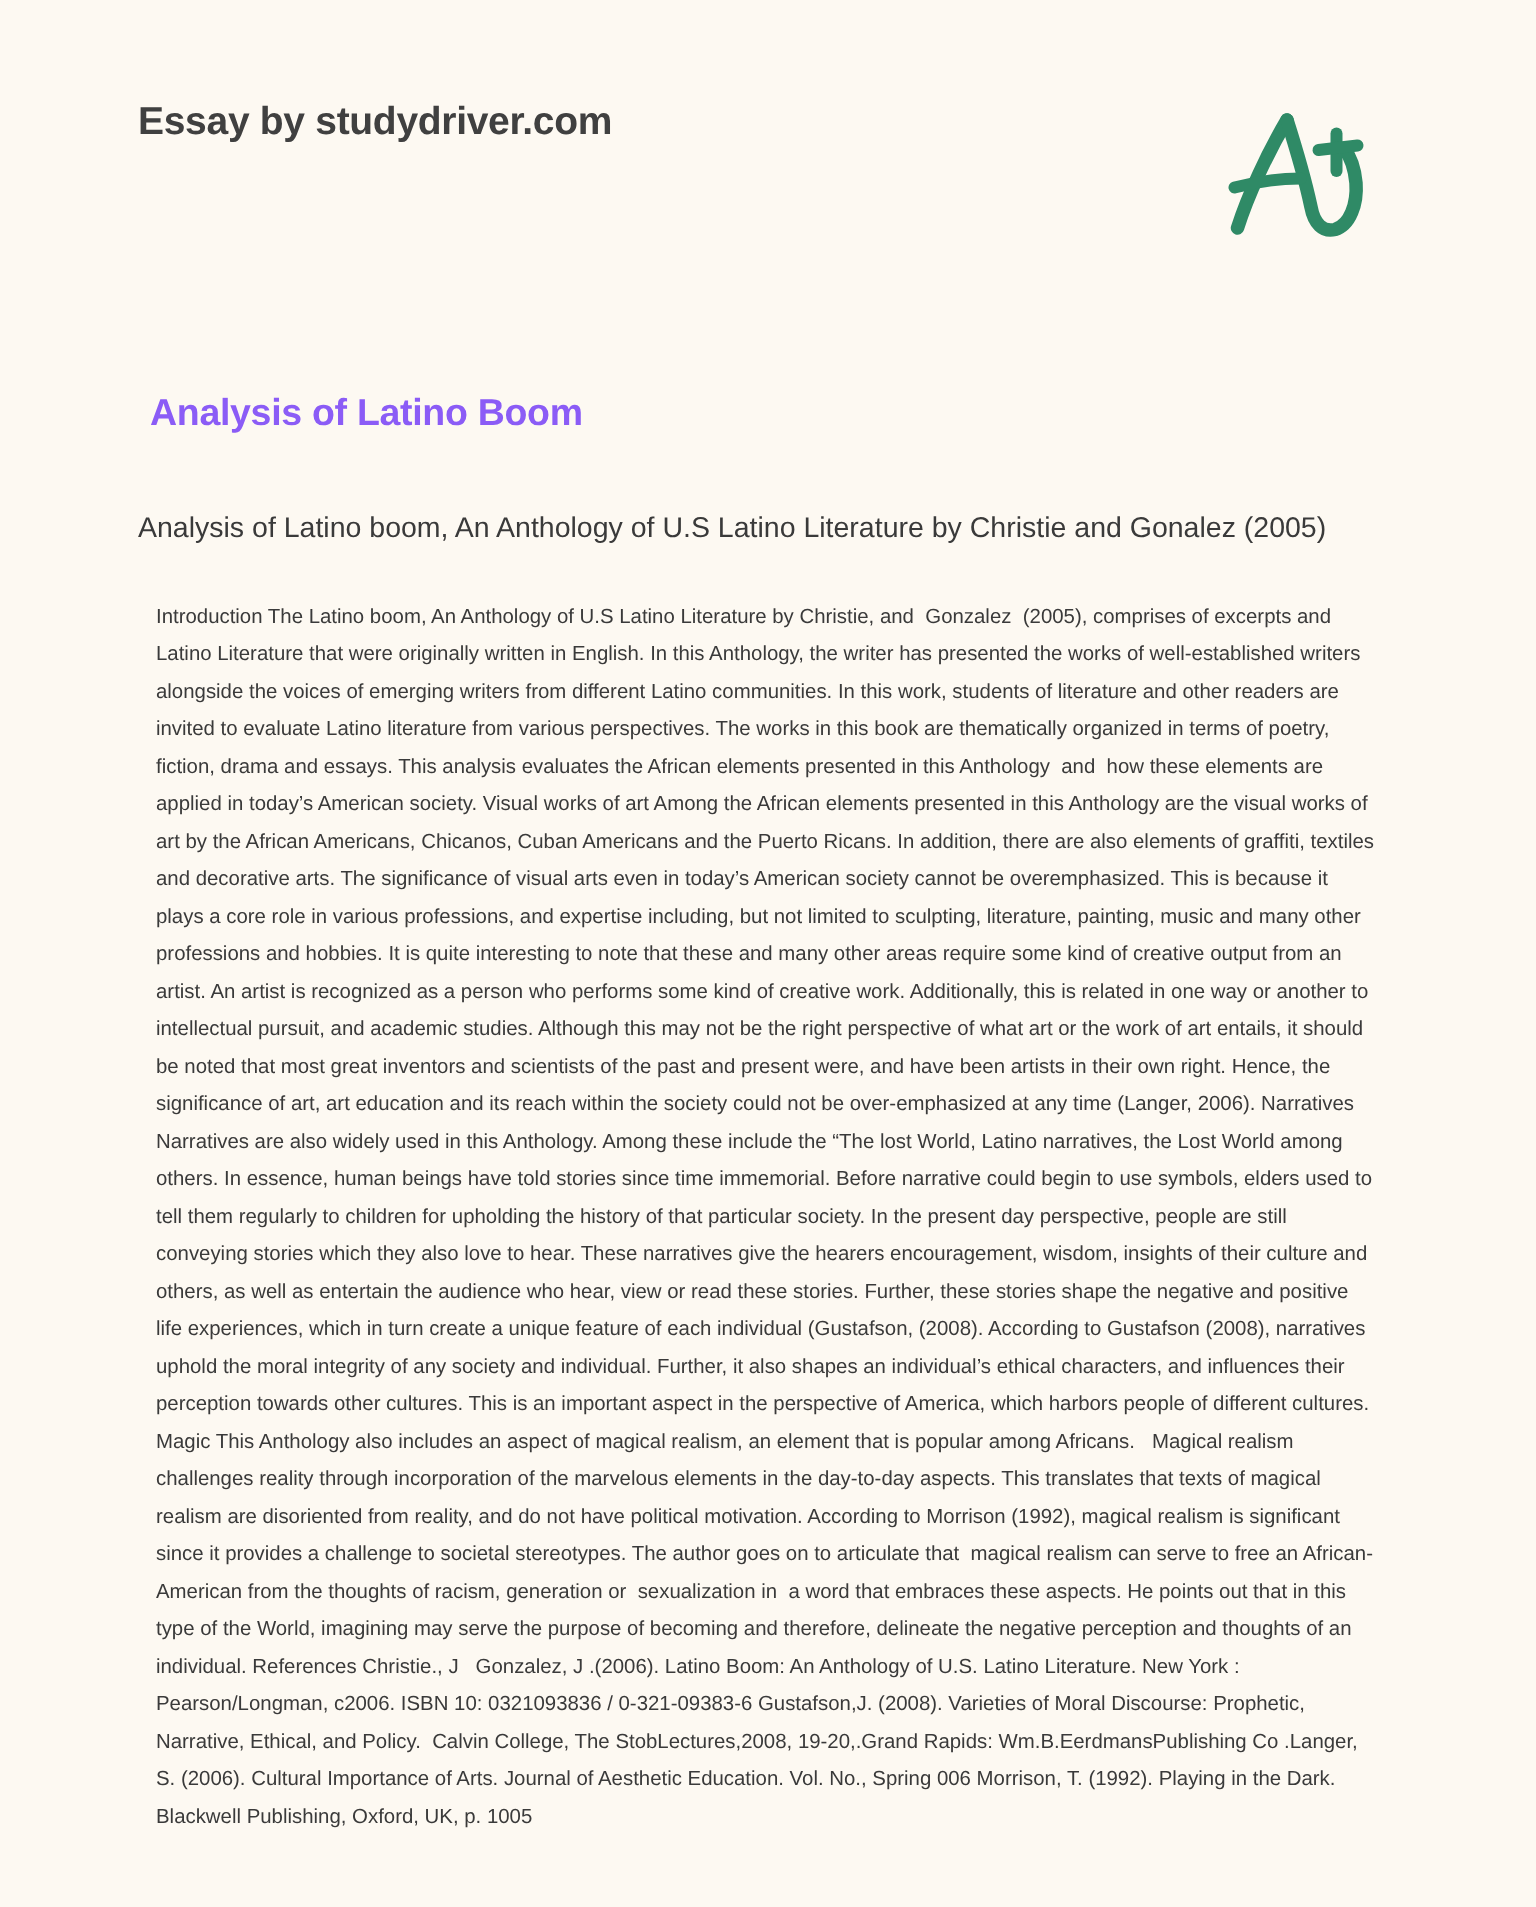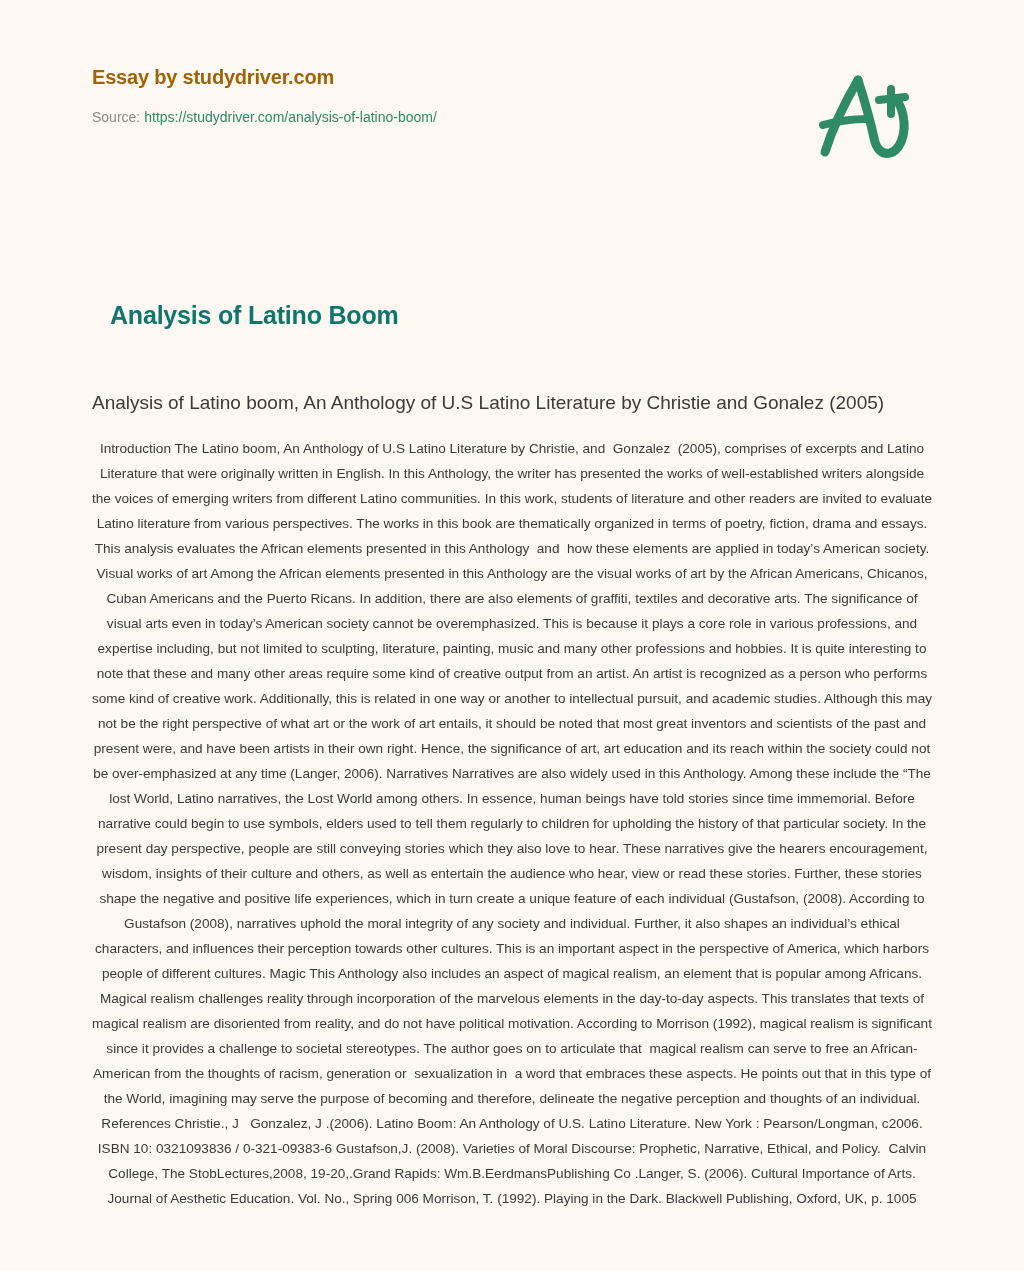--- a/index.html
+++ b/index.html
@@ -22,23 +22,23 @@
     box-sizing: border-box;
   }
 
   
   .site-header {
     position: relative;
     padding: 66px 92px 0 92px;
   }
 
   .site-title {
-    font-size: 20px;
+    font-size: 26px;
     font-weight: bold;
-    color: #a16207;
+    color: #404040;
     letter-spacing: -0.2px;
     line-height: 1.15;
     margin: 0;
   }
 
   .source-line {
     margin-top: 19px;
     font-size: 14px;
     line-height: 1.3;
     color: #8a8a8a;
@@ -68,60 +68,57 @@
     height: 96px;
     overflow: visible;
   }
 
   
   .article {
     padding: 0 92px 40px 92px;
   }
 
   .article-title {
-    margin: 18px;
+    margin: 8px;
     padding-top: 156px;
     font-size: 25px;
     font-weight: bold;
-    color: #0f766e;
+    color: #8b5cf6;
     letter-spacing: -0.2px;
     line-height: 1.2;
   }
 
   .article-subtitle {
     margin: 0;
     padding-top: 42px;
     font-size: 19px;
     line-height: 25px;
     color: #3a3a3a;
   }
 
   .article-body {
-    margin: 0;
+    margin: 12px;
     padding-top: 21px;
     font-size: 13.6px;
     line-height: 25px;
     color: #3a3a3a;
-    text-align: center;
+    text-align: left;
     white-space: pre-wrap;
     word-spacing: 0px;
     max-width: 842px;
   }
 </style>
 </head>
 <body>
 
 <div class="page">
 
   <header class="site-header">
     <h1 class="site-title">Essay by studydriver.com</h1>
 
-    <div class="source-line">
-      <span class="source-label">Source:</span><a class="source-link" href="#">https://studydriver.com/analysis-of-latino-boom/</a>
-    </div>
 
     <div class="brand-logo">
       <svg viewBox="0 0 104 96" xmlns="http://www.w3.org/2000/svg" aria-hidden="true">
         <g fill="none" stroke="#2f8a66" stroke-linecap="round" stroke-linejoin="round">
 
           <path d="M13 86 C 20 64, 33 36, 46 14" stroke-width="9"></path>
 
           <path d="M46 14 C 53 36, 59 58, 62 72 C 64 83, 70 89, 78 87 C 88 84, 93 70, 92 56 C 91 45, 88 38, 84 33" stroke-width="9"></path>
 
           <path d="M11 59 C 22 56, 37 53, 55 53" stroke-width="8"></path>

